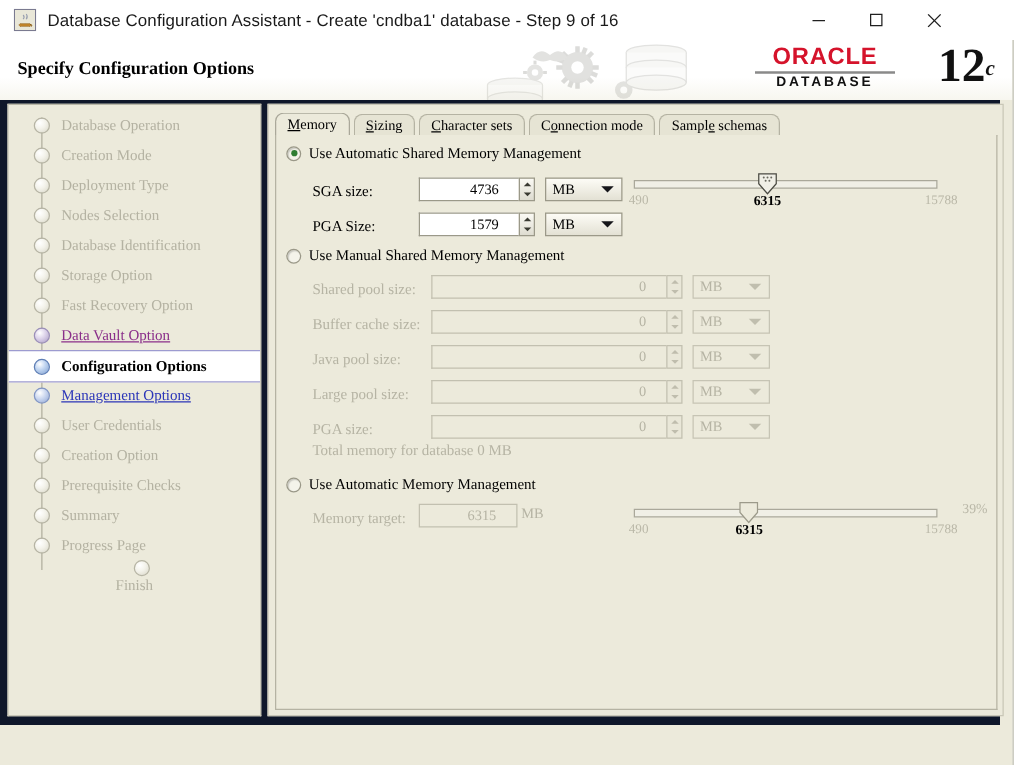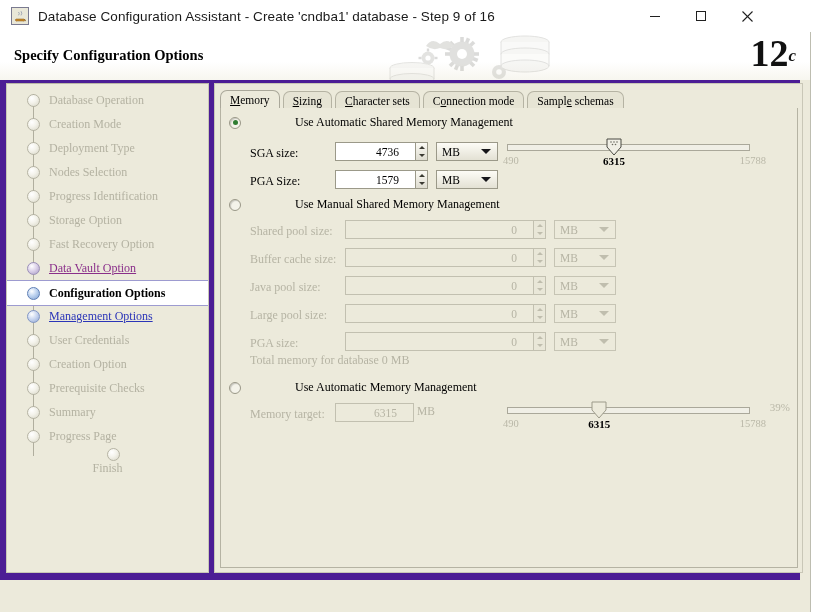--- a/index.html
+++ b/index.html
@@ -123,21 +123,21 @@
     font-size: 17px;
     font-style: italic;
     vertical-align: super;
   }
 
   
   #body-area {
     position: absolute;
     left: 0; top: 80px;
     width: 800px; height: 500px;
-    background: #4c1d95;
+    background: #0f172a;
   }
   #frame-right-edge {
     position: absolute;
     left: 810px; top: 32px;
     width: 6px; height: 584px;
     background: #ffffff;
     border-left: 1px solid #bdbdb0;
   }
   #frame-bottom-edge {
     position: absolute;
@@ -274,21 +274,20 @@
     border-top: none;
     box-sizing: border-box;
     background: #ECEADB;
   }
 
   
   .radio-row {
     position: absolute;
     display: flex;
     align-items: center;
-    gap: 48px;
   }
   .radio {
     width: 12px; height: 12px;
     border-radius: 50%;
     box-sizing: border-box;
     margin-right: 6px;
     flex: 0 0 auto;
     position: relative;
     background: #F4F3EA;
     border: 1px solid #9a9888;
@@ -542,20 +541,25 @@
           <line x1="179" y1="10" x2="179" y2="34" stroke="#9f9f98"></line>
           <ellipse cx="42" cy="36" rx="22" ry="5.5" fill="#e4e4de" stroke="#a8a8a0"></ellipse>
           <rect x="20" y="36" width="44" height="11" fill="#f2f2ee"></rect>
           <ellipse cx="42" cy="47" rx="22" ry="5.5" fill="#e4e4de" stroke="#a8a8a0"></ellipse>
           <line x1="20" y1="36" x2="20" y2="47" stroke="#a8a8a0"></line>
           <line x1="64" y1="36" x2="64" y2="47" stroke="#a8a8a0"></line>
         </g>
       </svg>
     </div>
 
+    <div id="oracle-logo">
+      <div id="oracle-word"><span>ORACLE</span></div>
+      <div id="oracle-rule"></div>
+      <div id="oracle-db"><span>DATABASE</span></div>
+    </div>
 
     <div id="version-mark">
       <span id="version-num">12</span><span id="version-sup">c</span>
     </div>
   </div>
 
   <div id="body-area">
 
     <div id="sidebar">
       <div id="step-rail"></div>
@@ -571,21 +575,21 @@
           <div class="step" style="top: 52px;">
             <span class="step-bullet done"></span>
             <span class="step-label done">Deployment Type</span>
           </div>
           <div class="step" style="top: 76px;">
             <span class="step-bullet done"></span>
             <span class="step-label done">Nodes Selection</span>
           </div>
           <div class="step" style="top: 100px;">
             <span class="step-bullet done"></span>
-            <span class="step-label done">Progress Identification</span>
+            <span class="step-label done">Database Identification</span>
           </div>
           <div class="step" style="top: 124px;">
             <span class="step-bullet done"></span>
             <span class="step-label done">Storage Option</span>
           </div>
           <div class="step" style="top: 148px;">
             <span class="step-bullet done"></span>
             <span class="step-label done">Fast Recovery Option</span>
           </div>
           <div class="step" style="top: 172px; text-align: center;">

